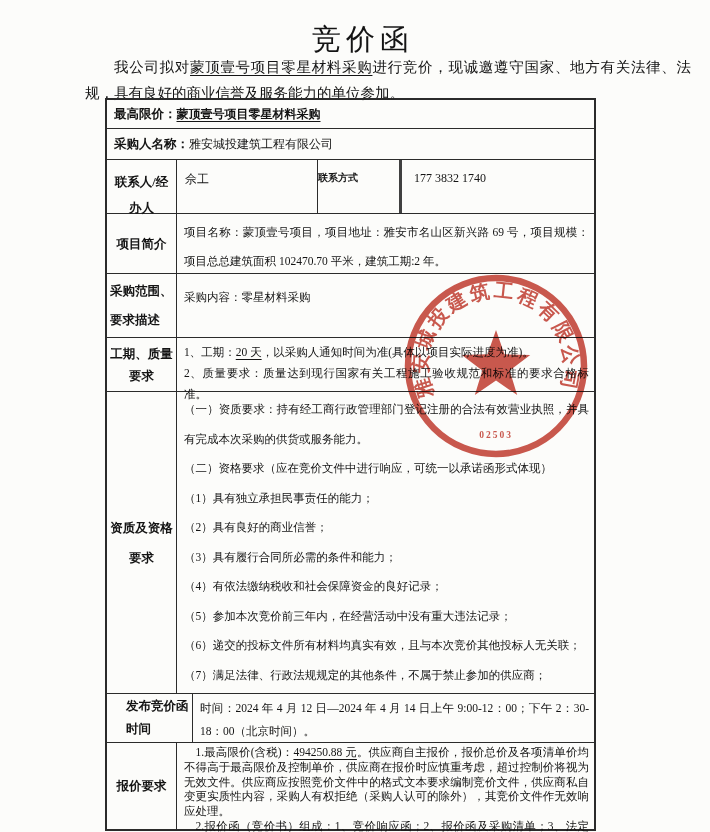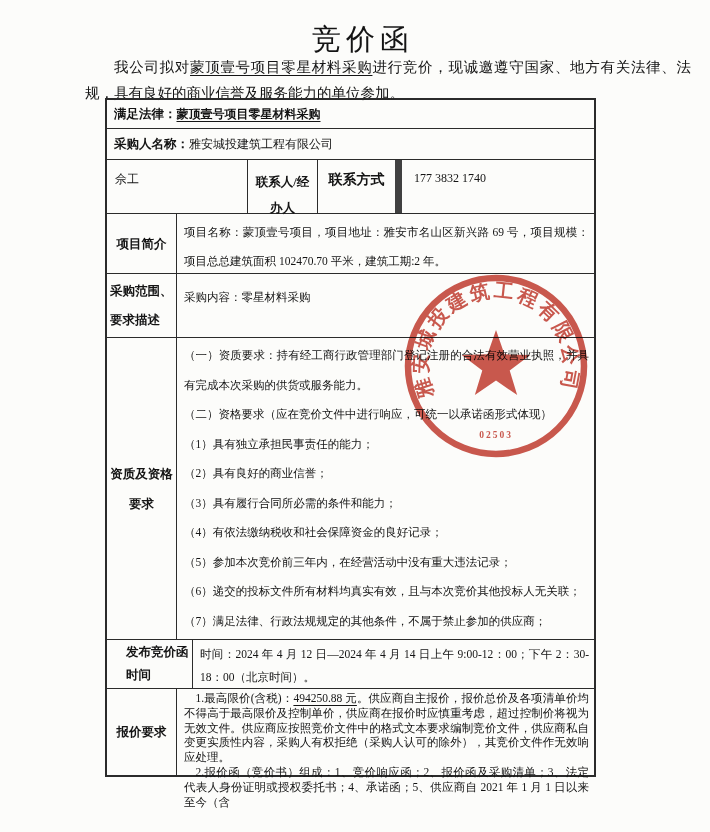--- a/index.html
+++ b/index.html
@@ -40,22 +40,22 @@
   .lab-left { text-align:left; padding-left:3px; }
   .cell-value { flex:1; font-size:11.5px; padding:0 5px 0 7px; text-align:justify; }
   .cell-value p { margin:0; }
 
   .r1 { height:29px; }
   .r2 { height:31px;font-family:Liberation Serif, serif; }
   .r3 { height:54px; }
   .r3 .cell-label { justify-content:flex-start; padding-top:9px; line-height:26px; }
   .r3-name { width:141px; flex:0 0 141px; border-right:1px solid #2b2b2b;
              font-size:12px; padding:11px 0 0 8px; }
-  .r3-mlabel { width:84px; flex:0 0 84px; border-right:7px solid #404040;
-               font-weight:bold; font-size:14px; padding-top:11px; text-align:center; }
+  .r3-mlabel { width:84px; flex:0 0 84px; border-right:3px solid #404040;
+               font-weight:bold; font-size:10px; padding-top:11px; text-align:left; }
   .r3-phone { flex:1; font-size:12px; padding:11px 0 0 12px; }
   .r4 { height:60px; } .r4 .cell-value { padding-top:4px; line-height:29px; }
   .r5 { height:64px; } .r5 .cell-value { padding-top:9px; line-height:29px; }
   .r5 .cell-label { line-height:29px; }
   .r6 { height:54px; } .r6 .cell-value { padding-top:4px; line-height:21px; }
   .r7 { height:302px; } .r7 .cell-value { padding-top:3px; }
   .r7 .cell-label { line-height:30px; }
   .q-item { line-height:29.5px; }
   .r8 { height:49px; } .r8 .cell-value { padding-top:3px; line-height:22.5px; }
   .r8 .cell-label { line-height:23px;margin-left:16px; }
@@ -74,53 +74,60 @@
 <div class="page">
 
   <h1 class="doc-title">竞价函</h1>
 
   <p class="intro"><span>我公司拟对</span><span class="u">蒙顶壹号项目零星材料采购</span><span>进行竞价，现诚邀遵守国家、地方有关法律、法规，具有良好的商业信誉及服务能力的单位参加。</span></p>
 
   <div class="doc-table">
 
     <div class="row r1">
       <div class="cell cell-full">
-          <span class="lbl">满足法律：</span>
+          <span class="lbl">最高限价：</span>
           <span class="bold u">蒙顶壹号项目零星材料采购</span>
         </div>
     </div>
 
     <div class="row r2">
       <div class="cell cell-full">
           <span class="lbl">采购人名称：</span>
           <span>雅安城投建筑工程有限公司</span>
         </div>
     </div>
 
     <div class="row r3">
+      <div class="cell cell-label">联系人/经办人</div>
       <div class="cell r3-name">佘工</div>
-      <div class="cell cell-label">联系人/经办人</div>
       <div class="cell r3-mlabel">联系方式</div>
       <div class="cell r3-phone">177 3832 1740</div>
     </div>
 
     <div class="row r4">
       <div class="cell cell-label">项目简介</div>
       <div class="cell cell-value">
           <p>项目名称：蒙顶壹号项目，项目地址：雅安市名山区新兴路 69 号，项目规模：项目总总建筑面积 102470.70 平米，建筑工期:2 年。</p>
         </div>
     </div>
 
     <div class="row r5">
       <div class="cell cell-label lab-left">采购范围、要求描述</div>
       <div class="cell cell-value">
           <p>采购内容：零星材料采购</p>
         </div>
     </div>
 
+    <div class="row r6">
+      <div class="cell cell-label">工期、质量要求</div>
+      <div class="cell cell-value">
+        <p><span>1、工期：</span><span class="u">20 天</span><span>，以采购人通知时间为准(具体以项目实际进度为准)。</span></p>
+        <p>2、质量要求：质量达到现行国家有关工程施工验收规范和标准的要求合格标准。</p>
+      </div>
+    </div>
 
     <div class="row r7">
       <div class="cell cell-label">资质及资格要求</div>
       <div class="cell cell-value">
         <p class="q-item">（一）资质要求：持有经工商行政管理部门登记注册的合法有效营业执照，并具有完成本次采购的供货或服务能力。</p>
         <p class="q-item">（二）资格要求（应在竞价文件中进行响应，可统一以承诺函形式体现）</p>
         <p class="q-item">（1）具有独立承担民事责任的能力；</p>
         <p class="q-item">（2）具有良好的商业信誉；</p>
         <p class="q-item">（3）具有履行合同所必需的条件和能力；</p>
         <p class="q-item">（4）有依法缴纳税收和社会保障资金的良好记录；</p>

